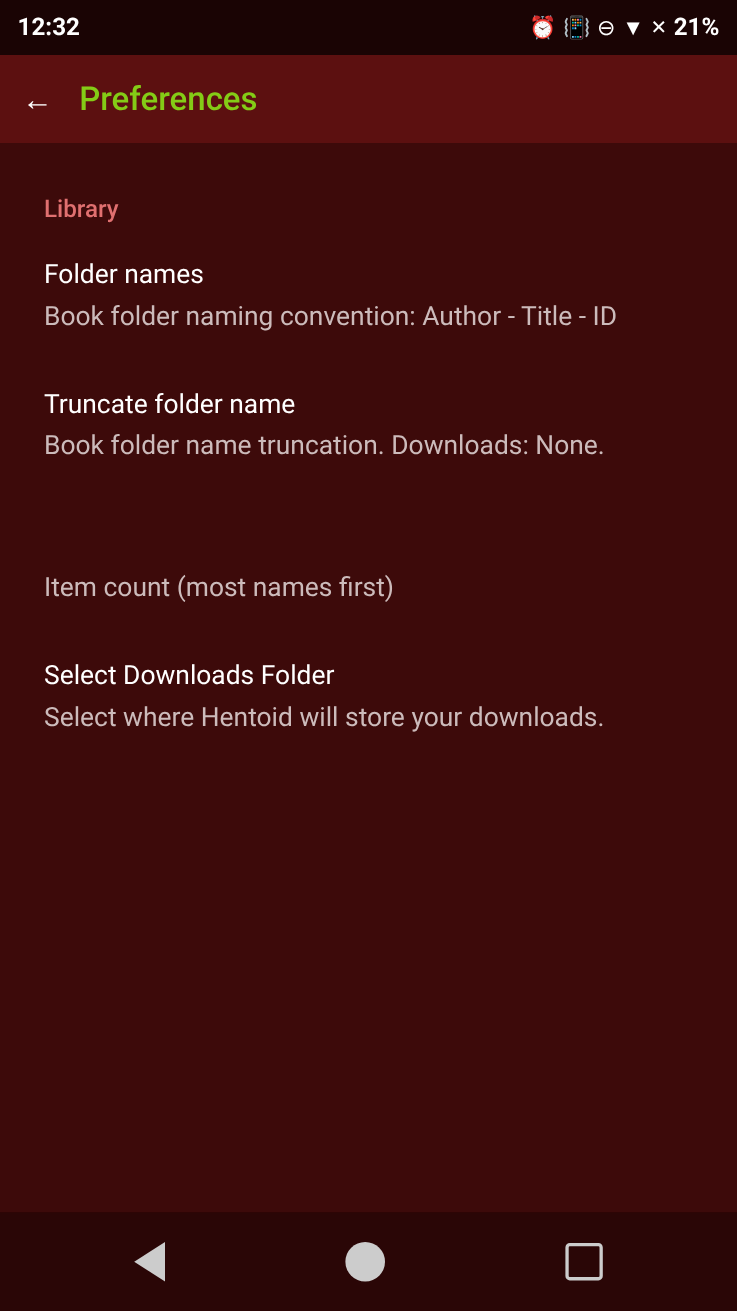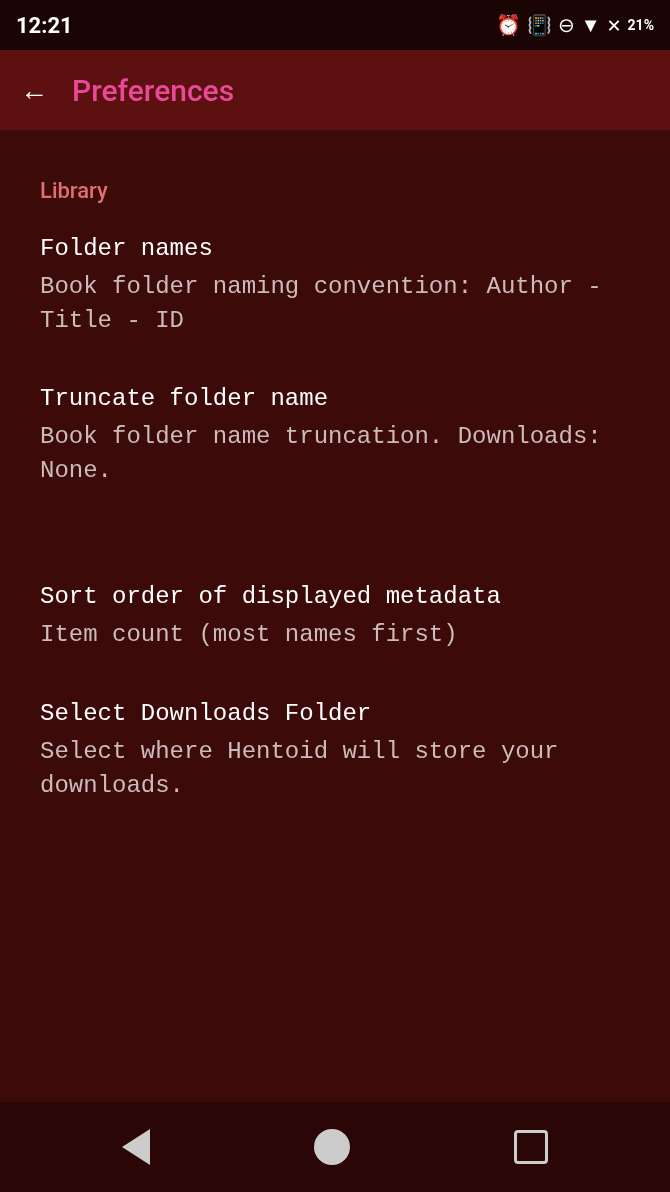--- a/index.html
+++ b/index.html
@@ -36,21 +36,21 @@
 
     .status-icons {
       display: flex;
       align-items: center;
       gap: 6px;
       font-size: 18px;
       color: #ffffff;
     }
 
     .battery-text {
-      font-size: 14px;
+      font-size: 22px;
       font-weight: bold;
     }
 
     
     .app-bar {
       width: 100%;
       height: 80px;
       background-color: #5c1010;
       display: flex;
       align-items: center;
@@ -60,39 +60,38 @@
 
     .back-arrow {
       font-size: 28px;
       color: #ffffff;
       cursor: pointer;
     }
 
     .app-bar-title {
       font-size: 30px;
       font-weight: 500;
-      color: #ec4899;
+      color: #84cc16;
     }
 
     
     .content {
       padding: 32px 0 0 0;
     }
 
     .section-header {
       padding: 16px 40px 8px 40px;
       font-size: 22px;
       font-weight: 500;
       color: #e07070;
     }
 
     .preference-item {
       padding: 24px 40px;
       cursor: pointer;
-      font-family: Liberation Mono, monospace;
     }
 
     .preference-title {
       font-size: 24px;
       font-weight: 400;
       color: #ffffff;
       margin-bottom: 8px;
     }
 
     .preference-subtitle {
@@ -139,21 +138,21 @@
       height: 34px;
       border: 3px solid #cccccc;
       border-radius: 4px;
       cursor: pointer;
     }
   </style>
 </head>
 <body>
 
 <div class="status-bar">
-  <span class="status-time">12:21</span>
+  <span class="status-time">12:32</span>
   <div class="status-icons">
 
     <span style="font-size:20px;">⏰</span>
 
     <span style="font-size:20px;">📳</span>
 
     <span style="font-size:20px;">⊖</span>
 
     <span style="font-size:20px;">▼</span>
 
@@ -177,21 +176,20 @@
 
   <div class="preference-item">
     <div class="preference-title">Truncate folder name</div>
     <div class="preference-subtitle">Book folder name truncation. Downloads: None.</div>
   </div>
 
   <div class="preference-item">
   </div>
 
   <div class="preference-item">
-    <div class="preference-title">Sort order of displayed metadata</div>
     <div class="preference-subtitle">Item count (most names first)</div>
   </div>
 
   <div class="preference-item">
     <div class="preference-title">Select Downloads Folder</div>
     <div class="preference-subtitle">Select where Hentoid will store your downloads.</div>
   </div>
 </div>
 
 <div class="nav-bar">

